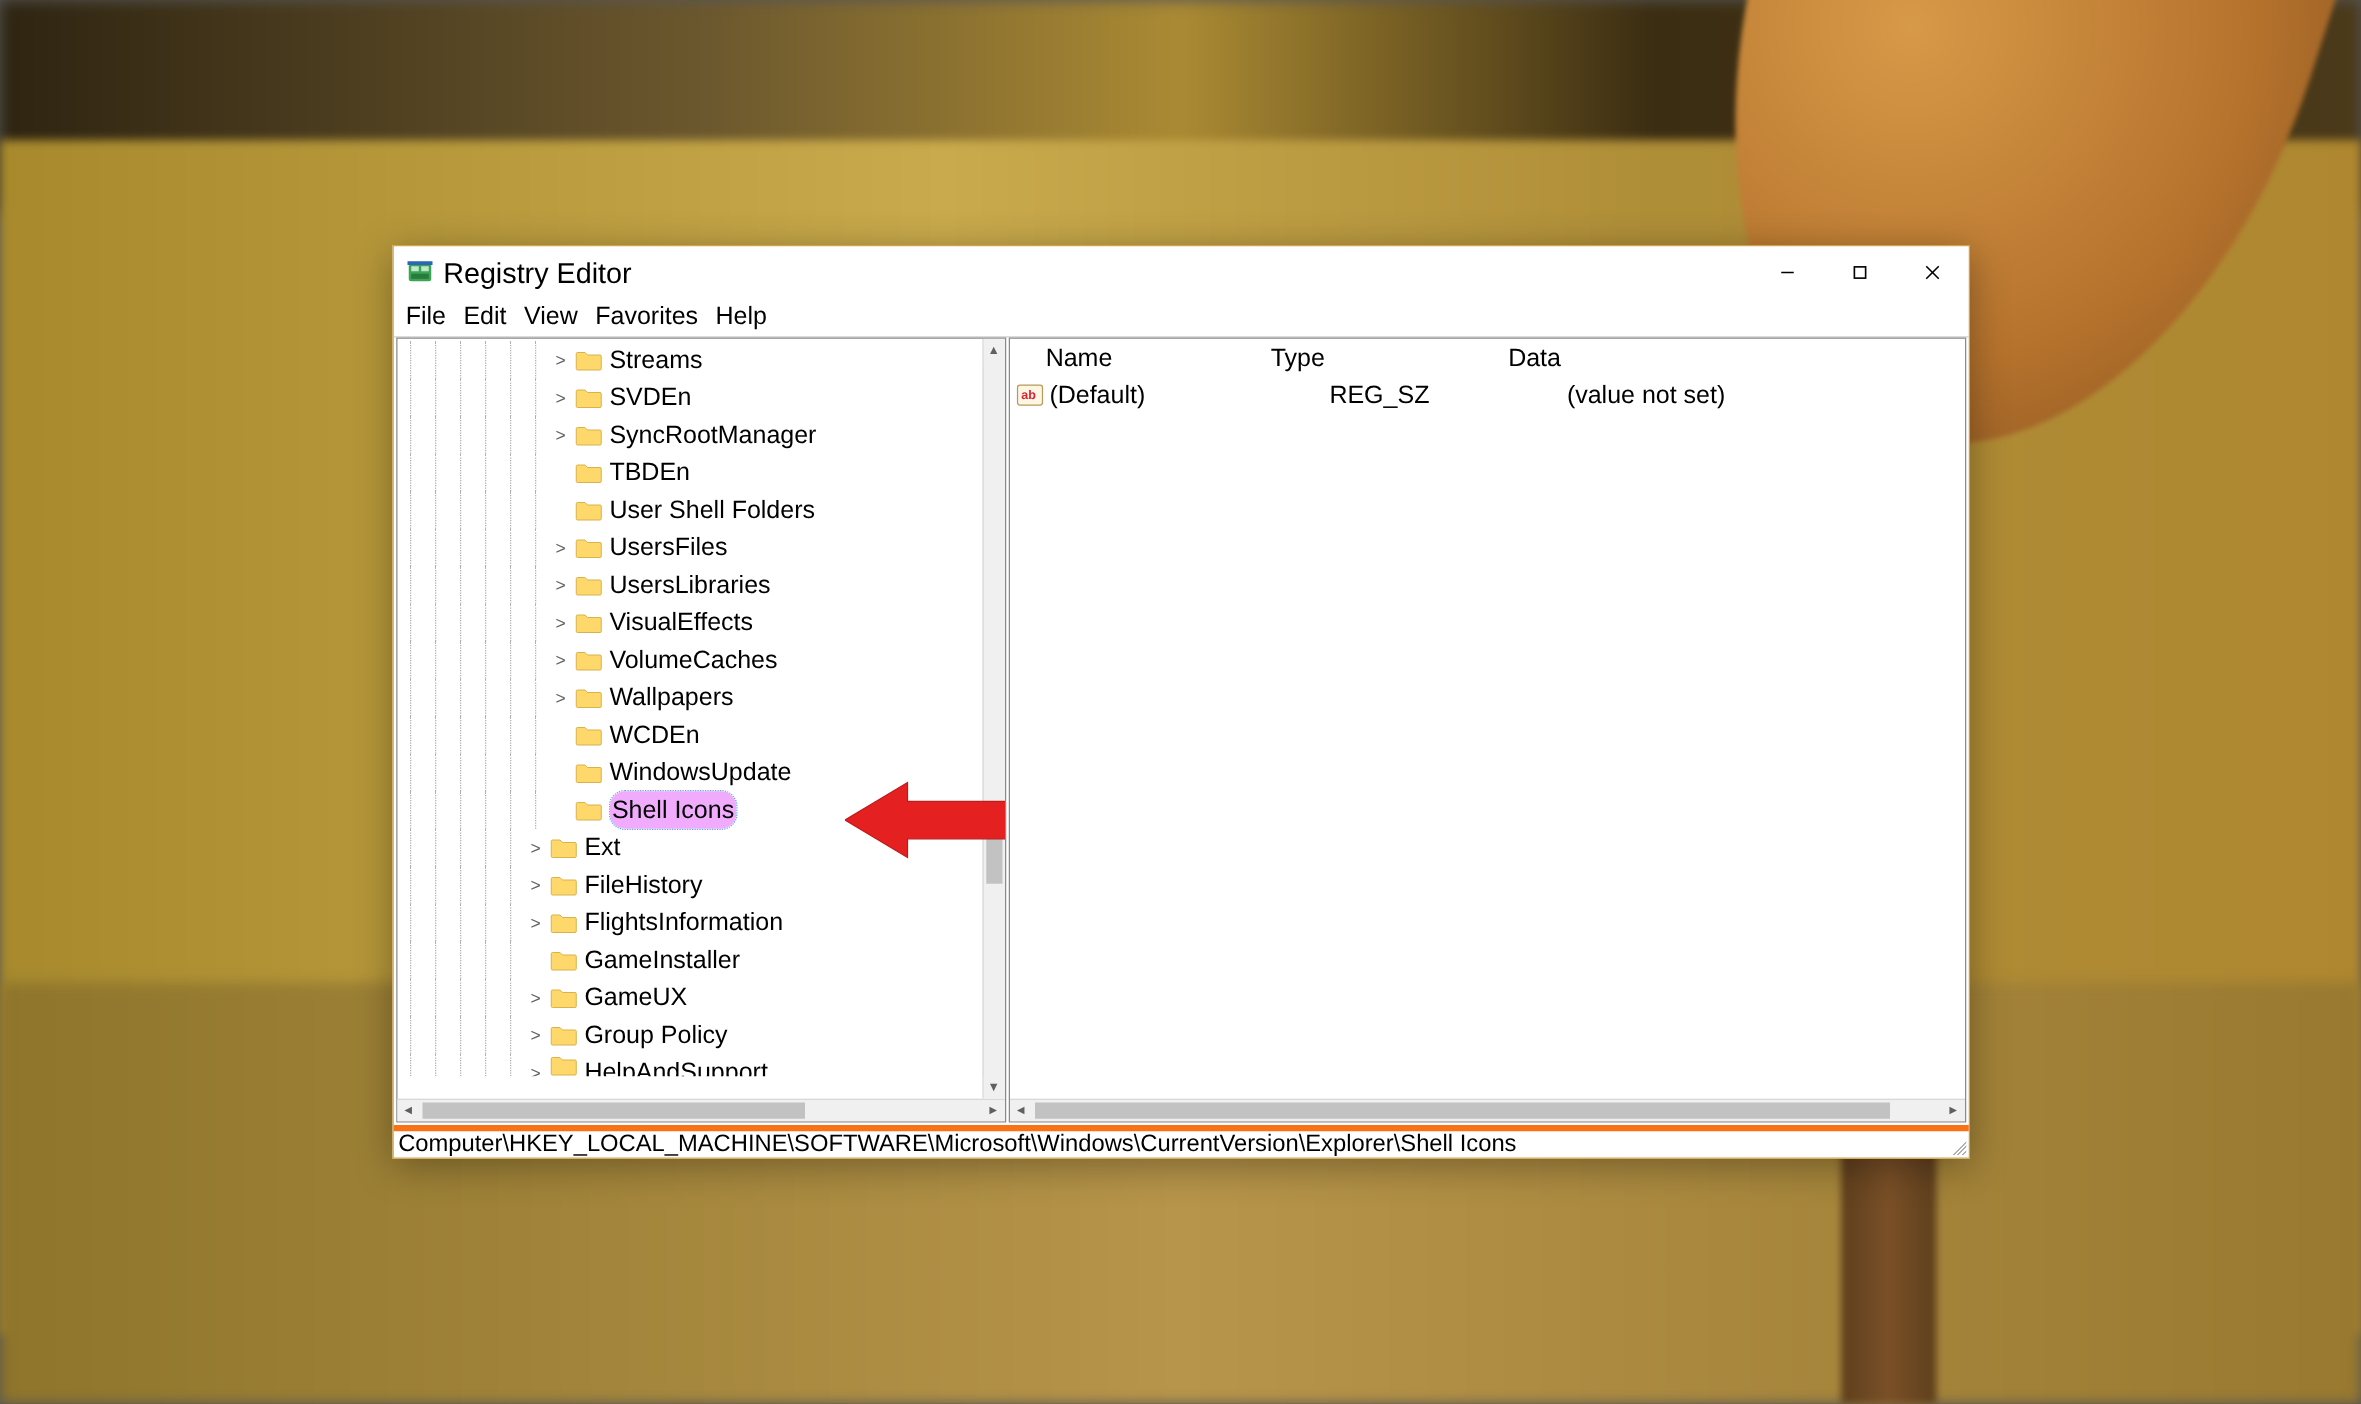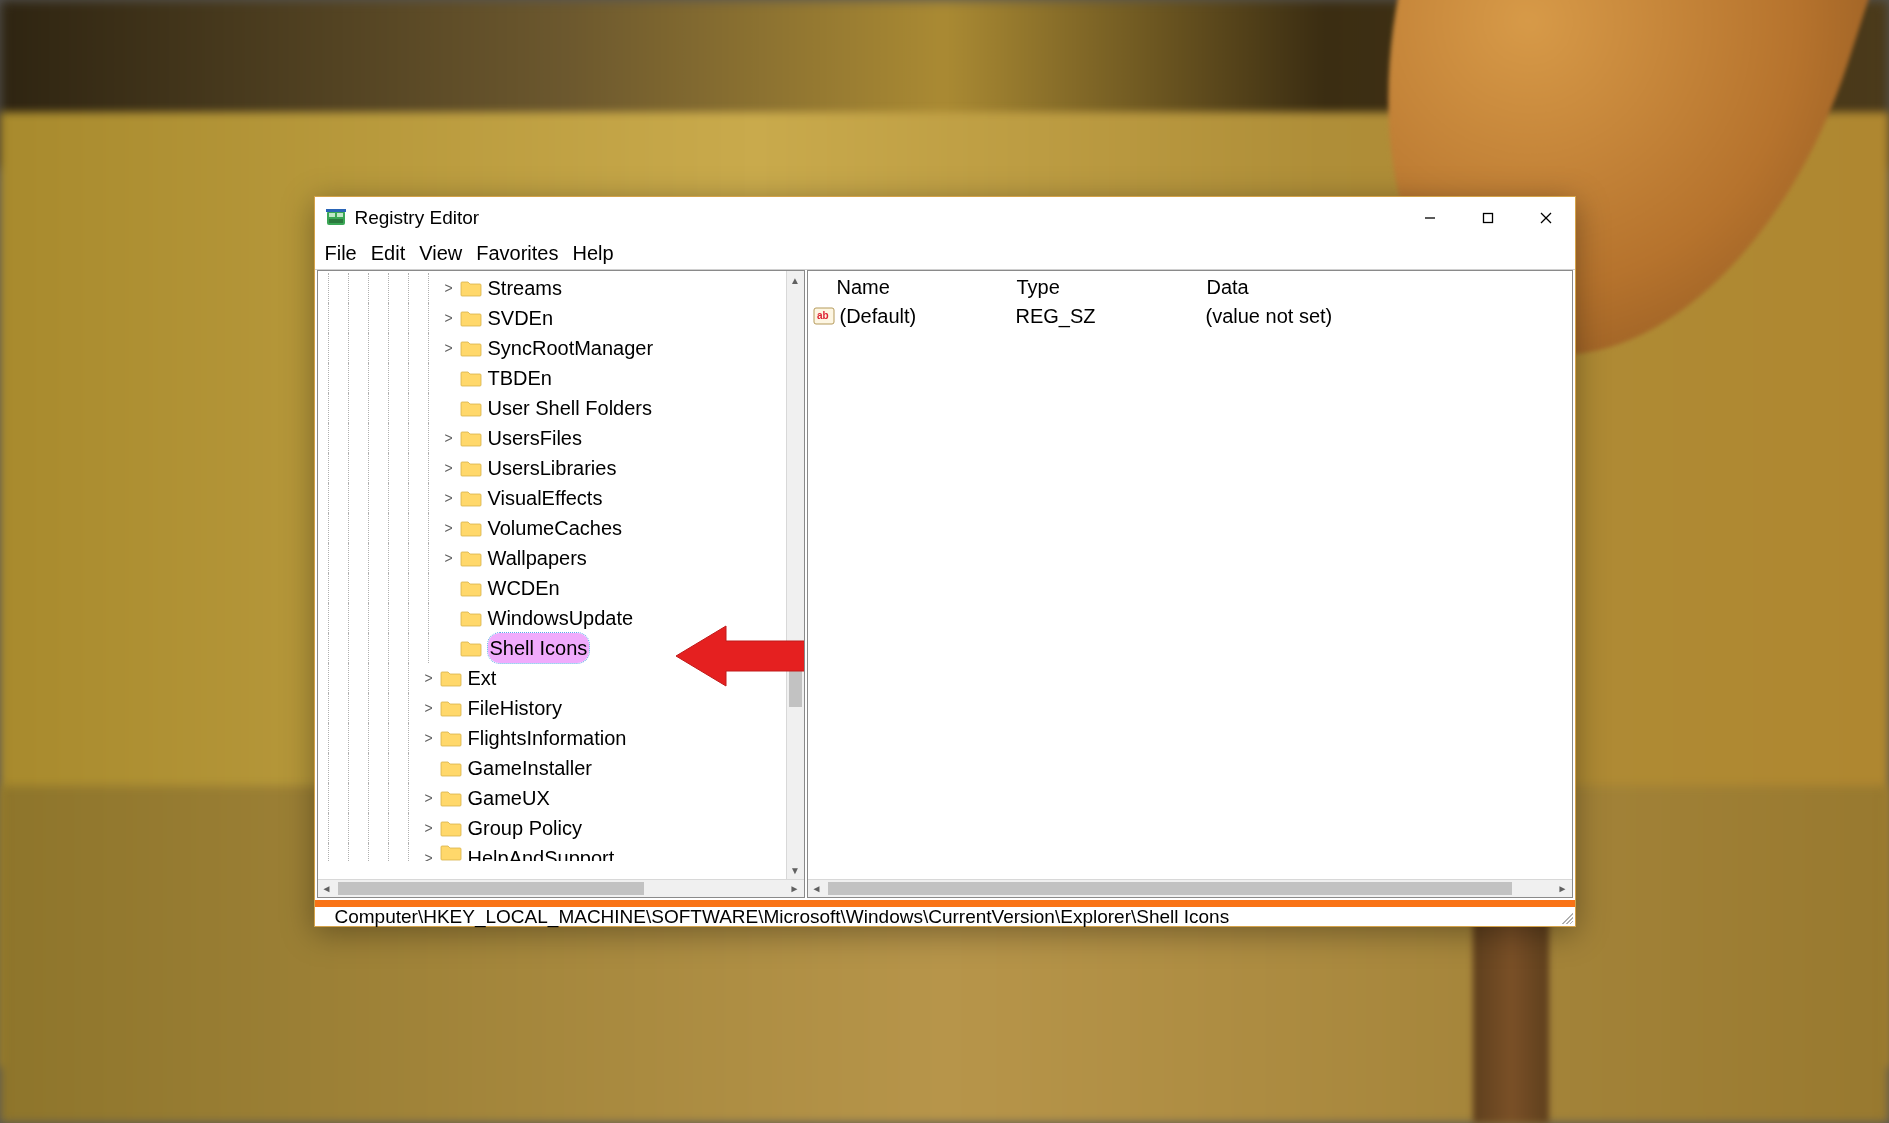--- a/index.html
+++ b/index.html
@@ -49,21 +49,21 @@
     display: flex;
     align-items: center;
     padding: 0 0 0 10px;
     user-select: none;
   }
   .titlebar .app-icon {
     width: 22px; height: 22px;
     margin-right: 8px;
     display:inline-flex; align-items:center; justify-content:center;
   }
-  .title-text { font-size: 19px; }
+  .title-text { font-size: 23px; }
   .winbtns { margin-left: auto; display:flex; height:100%; }
   .winbtn {
     width: 58px;
     display:flex; align-items:center; justify-content:center;
     font-size: 18px;
   }
 
   
   .menubar {
     height: 30px;
@@ -218,31 +218,31 @@
     height: 30px;
     align-items:center;
     font-size: 20px;
   }
   .value-icon {
     width: 24px; height: 20px; margin:0 4px 0 4px;
     display:inline-flex;align-items:center;justify-content:center;
   }
   .cell { }
   .cell.name { width: 172px; }
-  .cell.type { width: 190px; padding-left:4px;}
+  .cell.type { width: 190px; padding-left:4px;margin-left:48px;}
   .cell.data { flex:1; padding-left:4px;}
 
   
   .statusbar {
     height: 26px;
-    border-top: 7px solid #f97316;
+    border-top: 5px solid #f97316;
     font-size: 19px;
     display:flex;
     align-items:center;
-    padding: 0 20px;
+    padding: 0 4px;
     position:relative;
   }
   .resize-grip {
     position:absolute;
     right:2px; bottom:2px;
     width:14px; height:14px;
     background:
       linear-gradient(135deg, transparent 60%, #b0b0b0 60% 66%, transparent 66% 73%, #b0b0b0 73% 79%, transparent 79% 86%, #b0b0b0 86% 92%, transparent 92%);
   }
 

